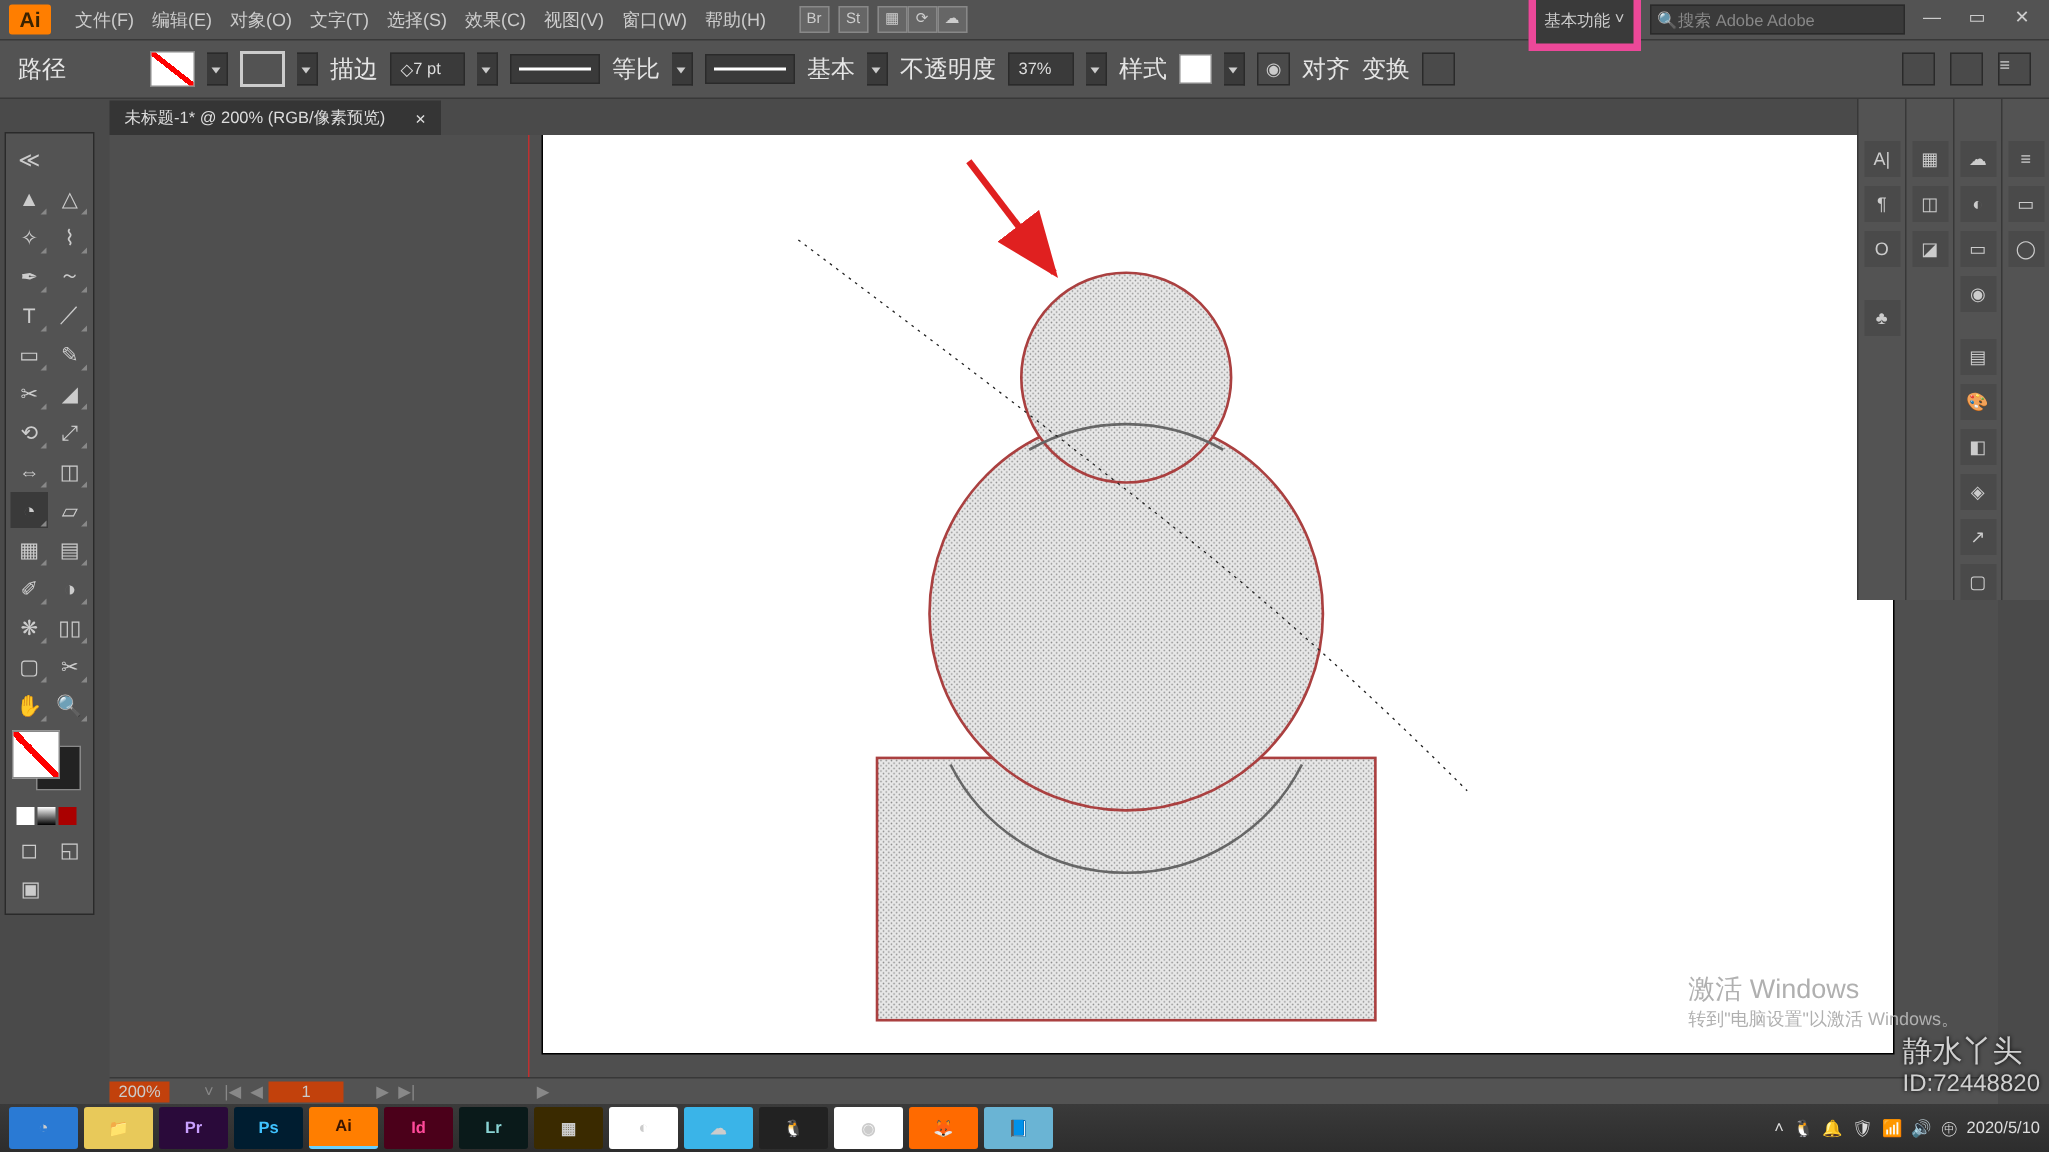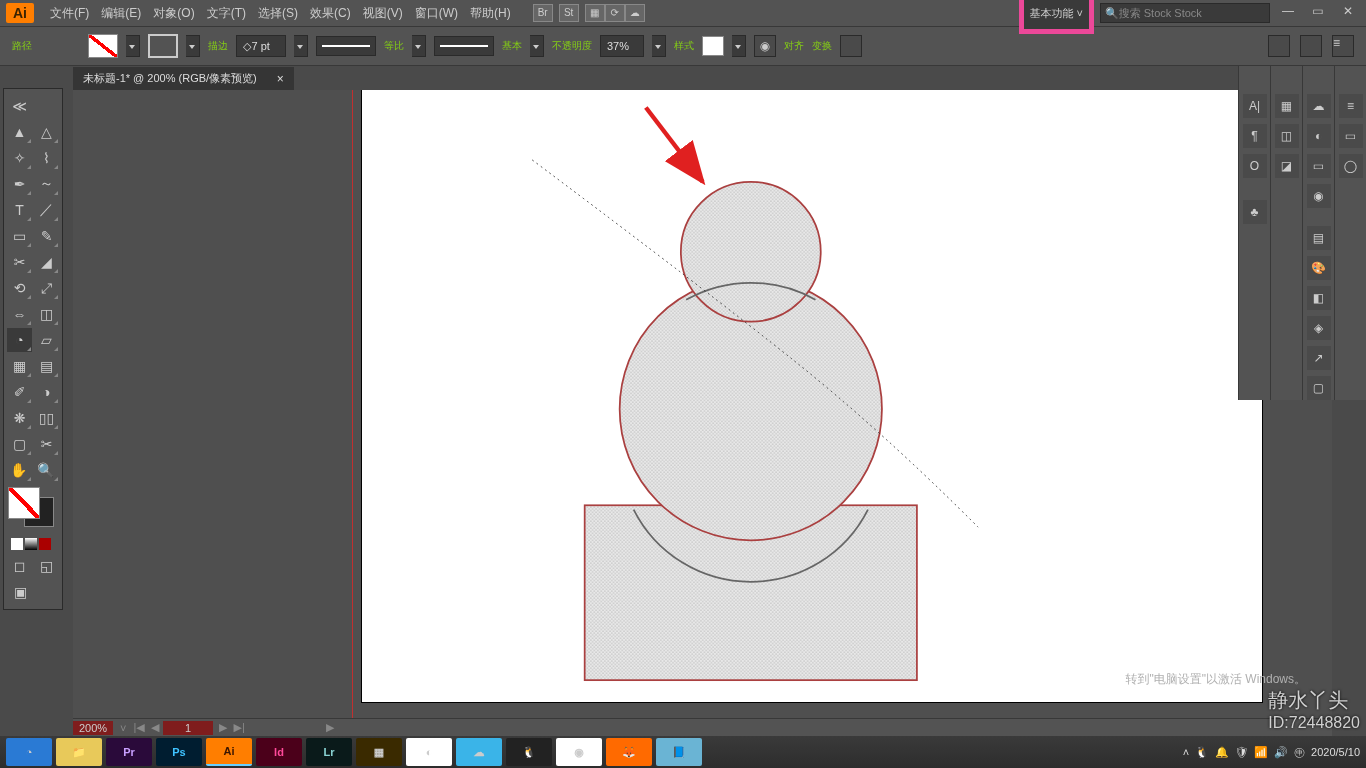--- a/index.html
+++ b/index.html
@@ -10,21 +10,21 @@
 .logo { width:28px; height:20px; background:#ff7e00; color:#3a2300; font-weight:bold; font-size:14px; text-align:center; line-height:20px; border-radius:2px; margin-right:10px;}
 .menubar .menu-item { padding:0 6px; font-size:12px; cursor:default; }
 .menubar .right { margin-left:auto; display:flex; align-items:center; gap:6px; }
 .sq-icon { width:20px; height:18px; background:#666; border:1px solid #888; font-size:10px; text-align:center; line-height:16px; color:#ccc;}
 .search-box { width:170px; height:20px; background:#3a3a3a; border:1px solid #2a2a2a; display:flex; align-items:center; padding:0 4px; color:#888; font-size:11px;}
 .win-btn { width:24px; height:18px; color:#ccc; text-align:center; font-size:12px; }
 .dropdown-box { height:37px; background:#3a3a3a; border:5px solid #ec4899; display:flex; align-items:center; padding:16px 6px; font-size:11px; cursor:default;}
 
 
 .controlbar { height:40px; background:#535353; border-top:1px solid #383838; border-bottom:1px solid #383838; display:flex; align-items:center; padding:0 12px; gap:8px; }
-.cb-label { font-size:10px; color:#84cc16; }
+.cb-label { font-size:16px; color:#e5e5e5; }
 .cb-swatch { width:30px; height:24px; border:1px solid #888; background:#fff; position:relative; }
 .cb-swatch.slash::after { content:""; position:absolute; inset:0; background:linear-gradient(to top right,transparent 45%, red 45%, red 55%, transparent 55%); }
 .cb-field { height:22px; background:#3a3a3a; border:1px solid #2a2a2a; color:#ddd; padding:0 6px; font-size:11px; display:flex; align-items:center; }
 .cb-drop { width:14px; height:22px; background:#3a3a3a; border:1px solid #2a2a2a; border-left:none; position:relative;}
 .cb-drop::after{content:"";position:absolute;top:9px;left:3px;border-left:3px solid transparent;border-right:3px solid transparent;border-top:4px solid #ccc;}
 .stroke-sample { width:60px; height:20px; background:#3a3a3a; border:1px solid #2a2a2a; display:flex; align-items:center; justify-content:center;}
 .stroke-sample .line{ width:48px; height:2px; background:#fff;}
 .cb-icon { width:22px;height:22px;background:#4a4a4a;border:1px solid #2a2a2a;}
 .cb-right { margin-left:auto; display:flex; gap:10px;}
 
@@ -52,21 +52,21 @@
 .dock-icon { width:24px; height:24px; background:#4a4a4a; display:flex; align-items:center; justify-content:center; font-size:12px; color:#ccc;}
 
 
 .workspace { position:absolute; left:73px; top:90px; right:34px; bottom:50px; background:#4f4f4f; overflow:hidden;}
 .artboard { position:absolute; left:289px; top:0; width:900px; height:612px; background:#fff; box-shadow:0 0 0 1px #000;}
 .ruler-v { position:absolute; left:279px; top:0; width:1px; height:100%; background:#c03030;}
 svg.art { position:absolute; left:0; top:0; width:100%; height:100%; overflow:visible;}
 
 
 .statusbar { position:absolute; left:73px; right:34px; bottom:32px; height:18px; background:#535353; border-top:1px solid #383838; display:flex; align-items:center; font-size:11px; color:#ccc;}
-.statusbar .field { background:#7f1d1d; padding:1px 6px; margin-right:2px;}
+.statusbar .field { background:#c2410c; padding:1px 6px; margin-right:18px;}
 .nav-btn{ width:16px; text-align:center; color:#888;}
 .statusbar .label{ margin-left:20px;margin-top:47px;}
 
 
 .activate { position:absolute; right:60px; bottom:80px; text-align:left; color:#b0b0b0;}
 .activate .big{ font-size:18px;}
 .activate .small{ font-size:12px;}
 
 
 .wm { position:absolute; right:6px; bottom:36px; color:#d0d0d0; font-size:20px; text-align:left; text-shadow:0 0 3px #000;}
@@ -94,21 +94,21 @@
   <div style="width:16px"></div>
   <div class="sq-icon">Br</div>
   <div style="width:6px"></div>
   <div class="sq-icon">St</div>
   <div style="width:6px"></div>
   <div class="sq-icon">▦</div>
   <div class="sq-icon">⟳</div>
   <div class="sq-icon">☁</div>
   <div class="right">
     <div class="dropdown-box"><span>基本功能</span>&nbsp;˅</div>
-    <div class="search-box">🔍 <span>搜索 Stock Stock</span></div>
+    <div class="search-box">🔍 <span>搜索 Adobe Adobe</span></div>
     <div class="win-btn">—</div>
     <div class="win-btn">▭</div>
     <div class="win-btn">✕</div>
   </div>
 </div>
 
 <div class="controlbar">
   <span class="cb-label">路径</span>
   <div style="width:40px"></div>
   <div class="cb-swatch slash"></div>
@@ -258,20 +258,21 @@
       <path d="M 246 480 A 150 150 0 0 0 514 480" fill="none" stroke="#666" stroke-width="2"></path>
 
       <path d="M130 80 Q 330 230 430 310 T 640 500" fill="none" stroke="#222" stroke-width="1" stroke-dasharray="2 4"></path>
 
       <line x1="260" y1="20" x2="325" y2="105" stroke="#e02020" stroke-width="5" marker-end="url(#arrowhead)"></line>
     </svg>
   </div>
 </div>
 
 <div class="activate">
+  <div class="big">激活 Windows</div>
   <div class="small">转到"电脑设置"以激活 Windows。</div>
 </div>
 
 <div class="dock">
   <div class="dock-col">
     <div class="dock-icon">A|</div>
     <div class="dock-icon">¶</div>
     <div class="dock-icon">O</div>
     <div style="height:10px"></div>
     <div class="dock-icon">♣</div>

